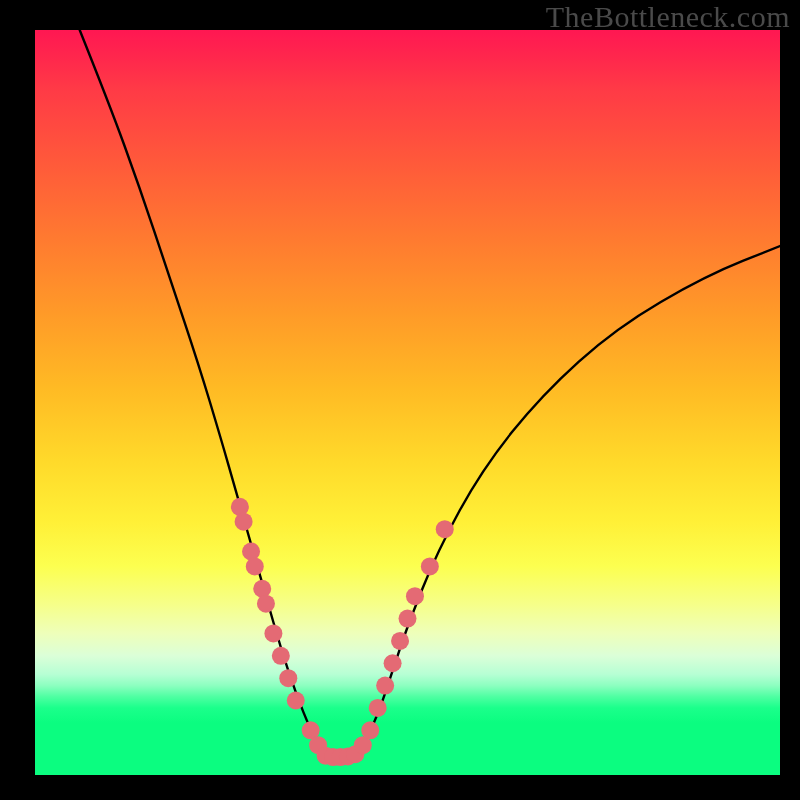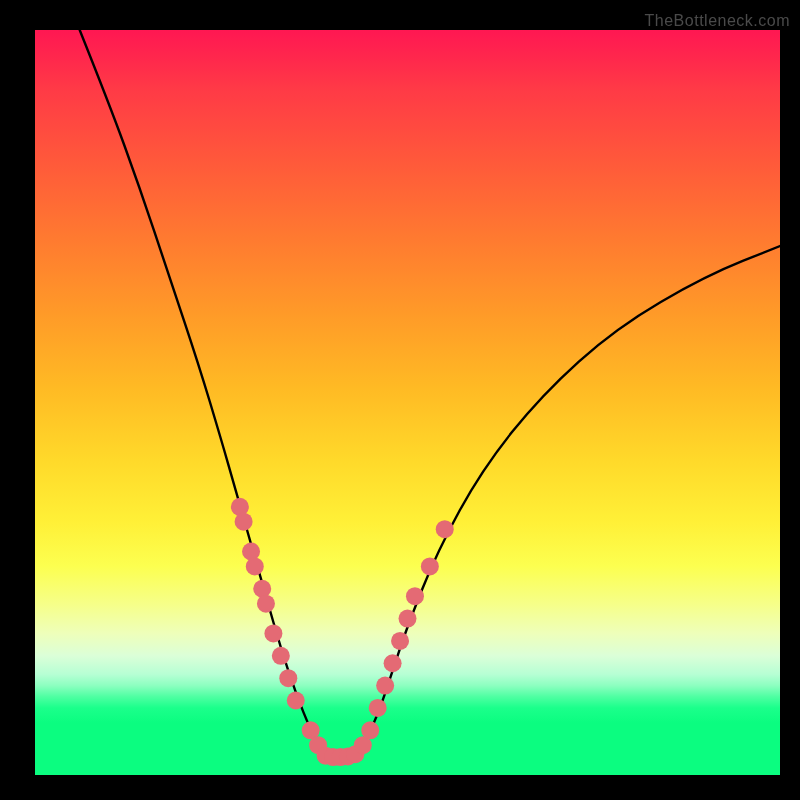--- a/index.html
+++ b/index.html
@@ -12,27 +12,28 @@
     font-family: Arial, Helvetica, sans-serif;
   }
   .frame {
     position: relative;
     width: 800px;
     height: 800px;
     background: #000;
   }
   .watermark {
     position: absolute;
-    top: 12px;
+    top: 0;
     right: 10px;
     color: #4a4a4a;
-    font-size: 16px;
+    font-size: 30px;
     font-weight: 500;
     letter-spacing: 0.5px;
     z-index: 5;
+    font-family: Liberation Serif, serif;
   }
   .plot {
     position: absolute;
     left: 35px;
     top: 30px;
     width: 745px;
     height: 745px;
     background: linear-gradient(to bottom,
       #ff1752 0%,
       #ff3a46 8%,

